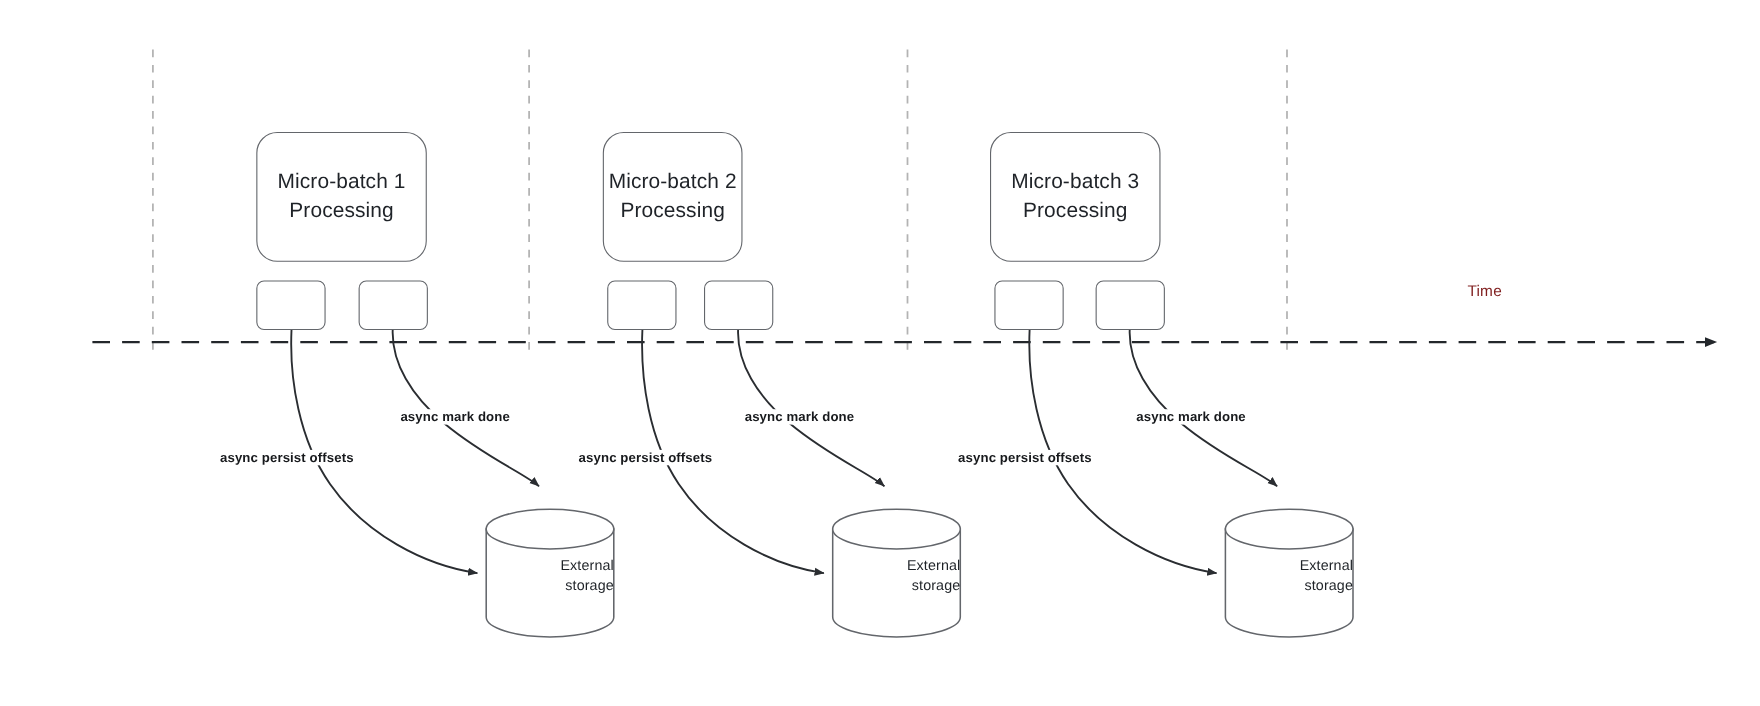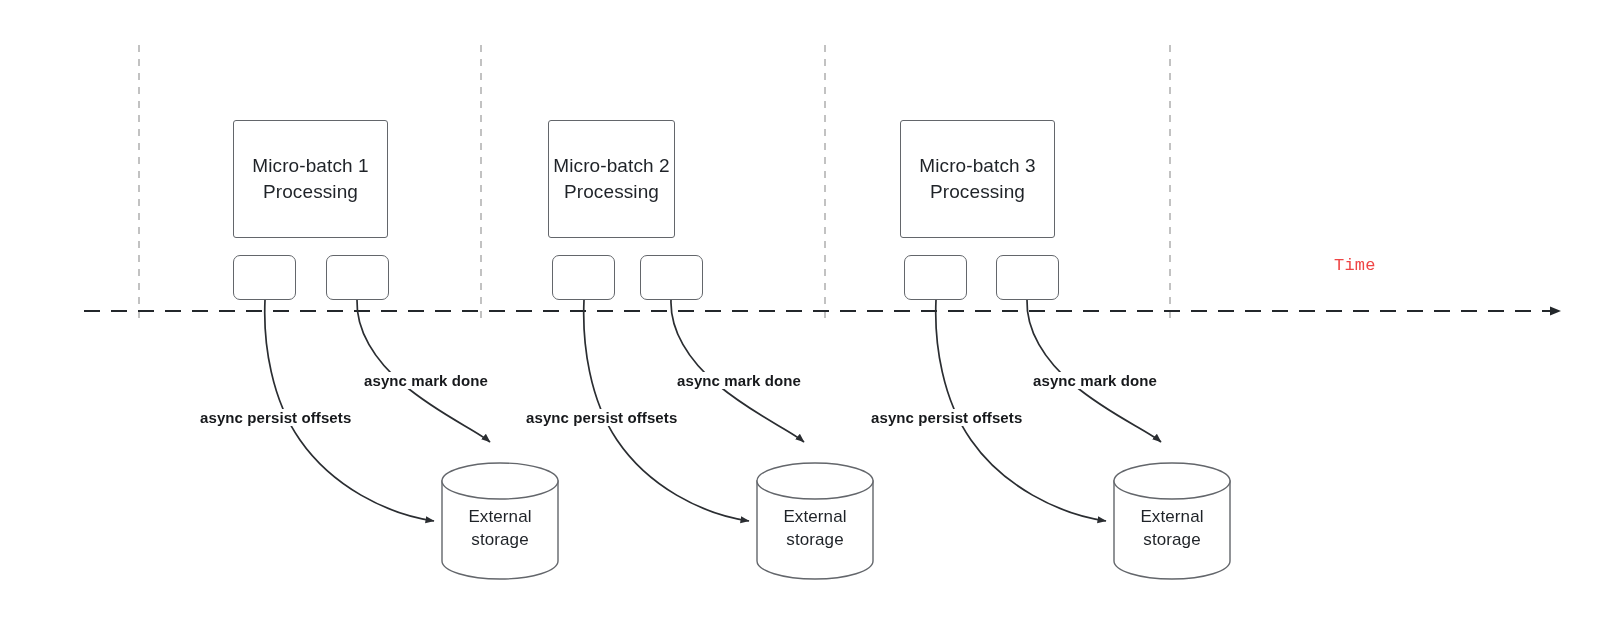--- a/index.html
+++ b/index.html
@@ -18,21 +18,21 @@
   svg.layer {
     position: absolute;
     left: 0;
     top: 0;
     width: 1600px;
     height: 642px;
   }
   .batch-box {
     position: absolute;
     border: 1px solid #63666b;
-    border-radius: 3px;
+    border-radius: 19px;
     background: #ffffff;
     display: flex;
     align-items: center;
     justify-content: center;
     box-sizing: border-box;
   }
   .batch-label {
     font-size: 19px;
     color: #1f2328;
     line-height: 1.38;
@@ -44,45 +44,44 @@
     position: absolute;
     border: 1px solid #63666b;
     border-radius: 7px;
     background: #ffffff;
     box-sizing: border-box;
   }
   .storage-label {
     position: absolute;
     left: 0;
     width: 100%;
-    text-align: center;
-    font-size: 17px;
+    text-align: right;
+    font-size: 13px;
     color: #1f2328;
     line-height: 1.38;
     white-space: pre-line;
     letter-spacing: 0.1px;
     pointer-events: none;
   }
   .edge-label {
     position: absolute;
-    font-size: 15px;
+    font-size: 12px;
     font-weight: bold;
     color: #17191c;
     background: #ffffff;
     white-space: nowrap;
     padding: 0 2px;
     letter-spacing: 0.1px;
   }
   .time-label {
     position: absolute;
-    font-size: 17px;
-    color: #ef4444;
+    font-size: 14px;
+    color: #7f1d1d;
     white-space: nowrap;
     letter-spacing: 0.2px;
-    font-family: Liberation Mono, monospace;
   }
 </style>
 </head>
 <body>
 
 <div id="canvas">
 
   <svg class="layer" viewBox="0 0 1600 642" xmlns="http://www.w3.org/2000/svg">
     <defs>
       <marker id="arrowSolid" markerWidth="10" markerHeight="10" refX="8.5" refY="4" orient="auto" markerUnits="userSpaceOnUse">

